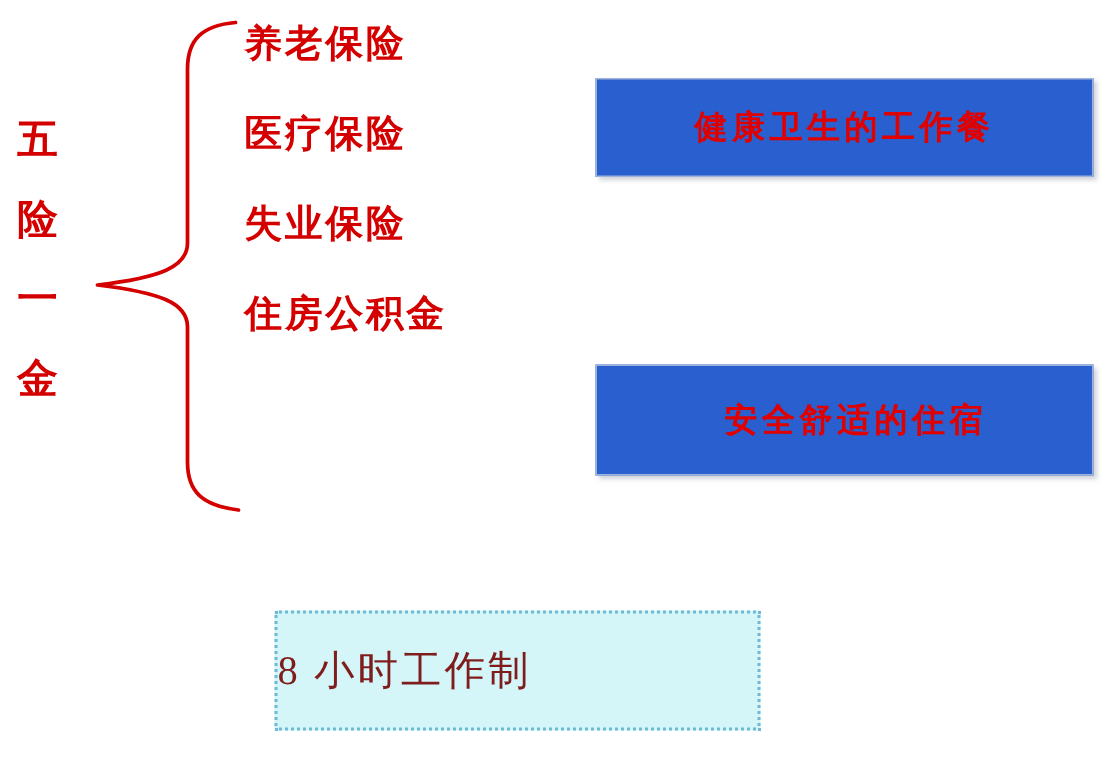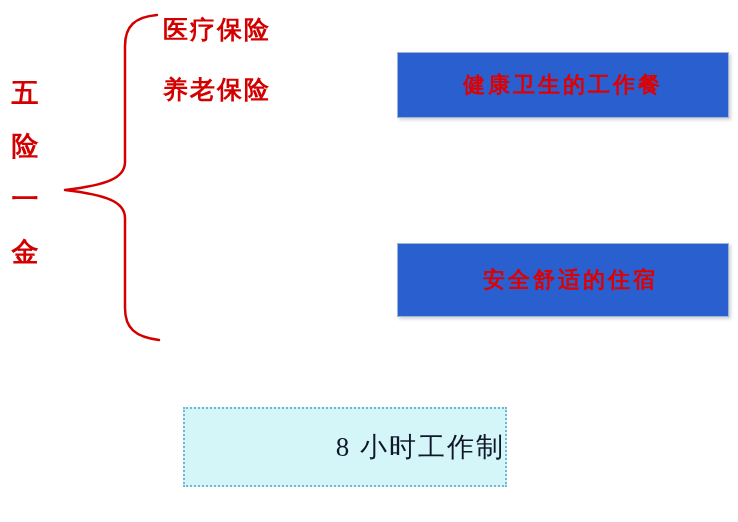--- a/index.html
+++ b/index.html
@@ -84,22 +84,22 @@
   .work-hours {
     position: absolute;
     left: 183px;
     top: 407px;
     width: 324px;
     height: 80px;
     background: #d4f6f8;
     border: 2px dotted #6fb9d4;
     display: flex;
     align-items: center;
-    justify-content: flex-end;
-    color: #0f172a;
+    justify-content: flex-start;
+    color: #7f1d1d;
     font-size: 27px;
     letter-spacing: 2px;
     box-sizing: border-box;
     white-space: nowrap;
   }
 </style>
 </head>
 <body>
 
 <div class="slide">
@@ -115,22 +115,24 @@
     <path d="M 102 3
              C 80 5, 70 14, 70 34
              L 70 150
              C 70 166, 52 173, 10 178
              C 52 183, 70 190, 70 206
              L 70 296
              C 70 316, 80 325, 104 328"></path>
   </svg>
 
   <div class="items">
+    <div class="item">养老保险</div>
     <div class="item">医疗保险</div>
-    <div class="item">养老保险</div>
+    <div class="item">失业保险</div>
+    <div class="item">住房公积金</div>
   </div>
 
   <div class="callout callout-1">
     <span>健康卫生的工作餐</span>
   </div>
 
   <div class="callout callout-2">
     <span>安全舒适的住宿</span>
   </div>
 

